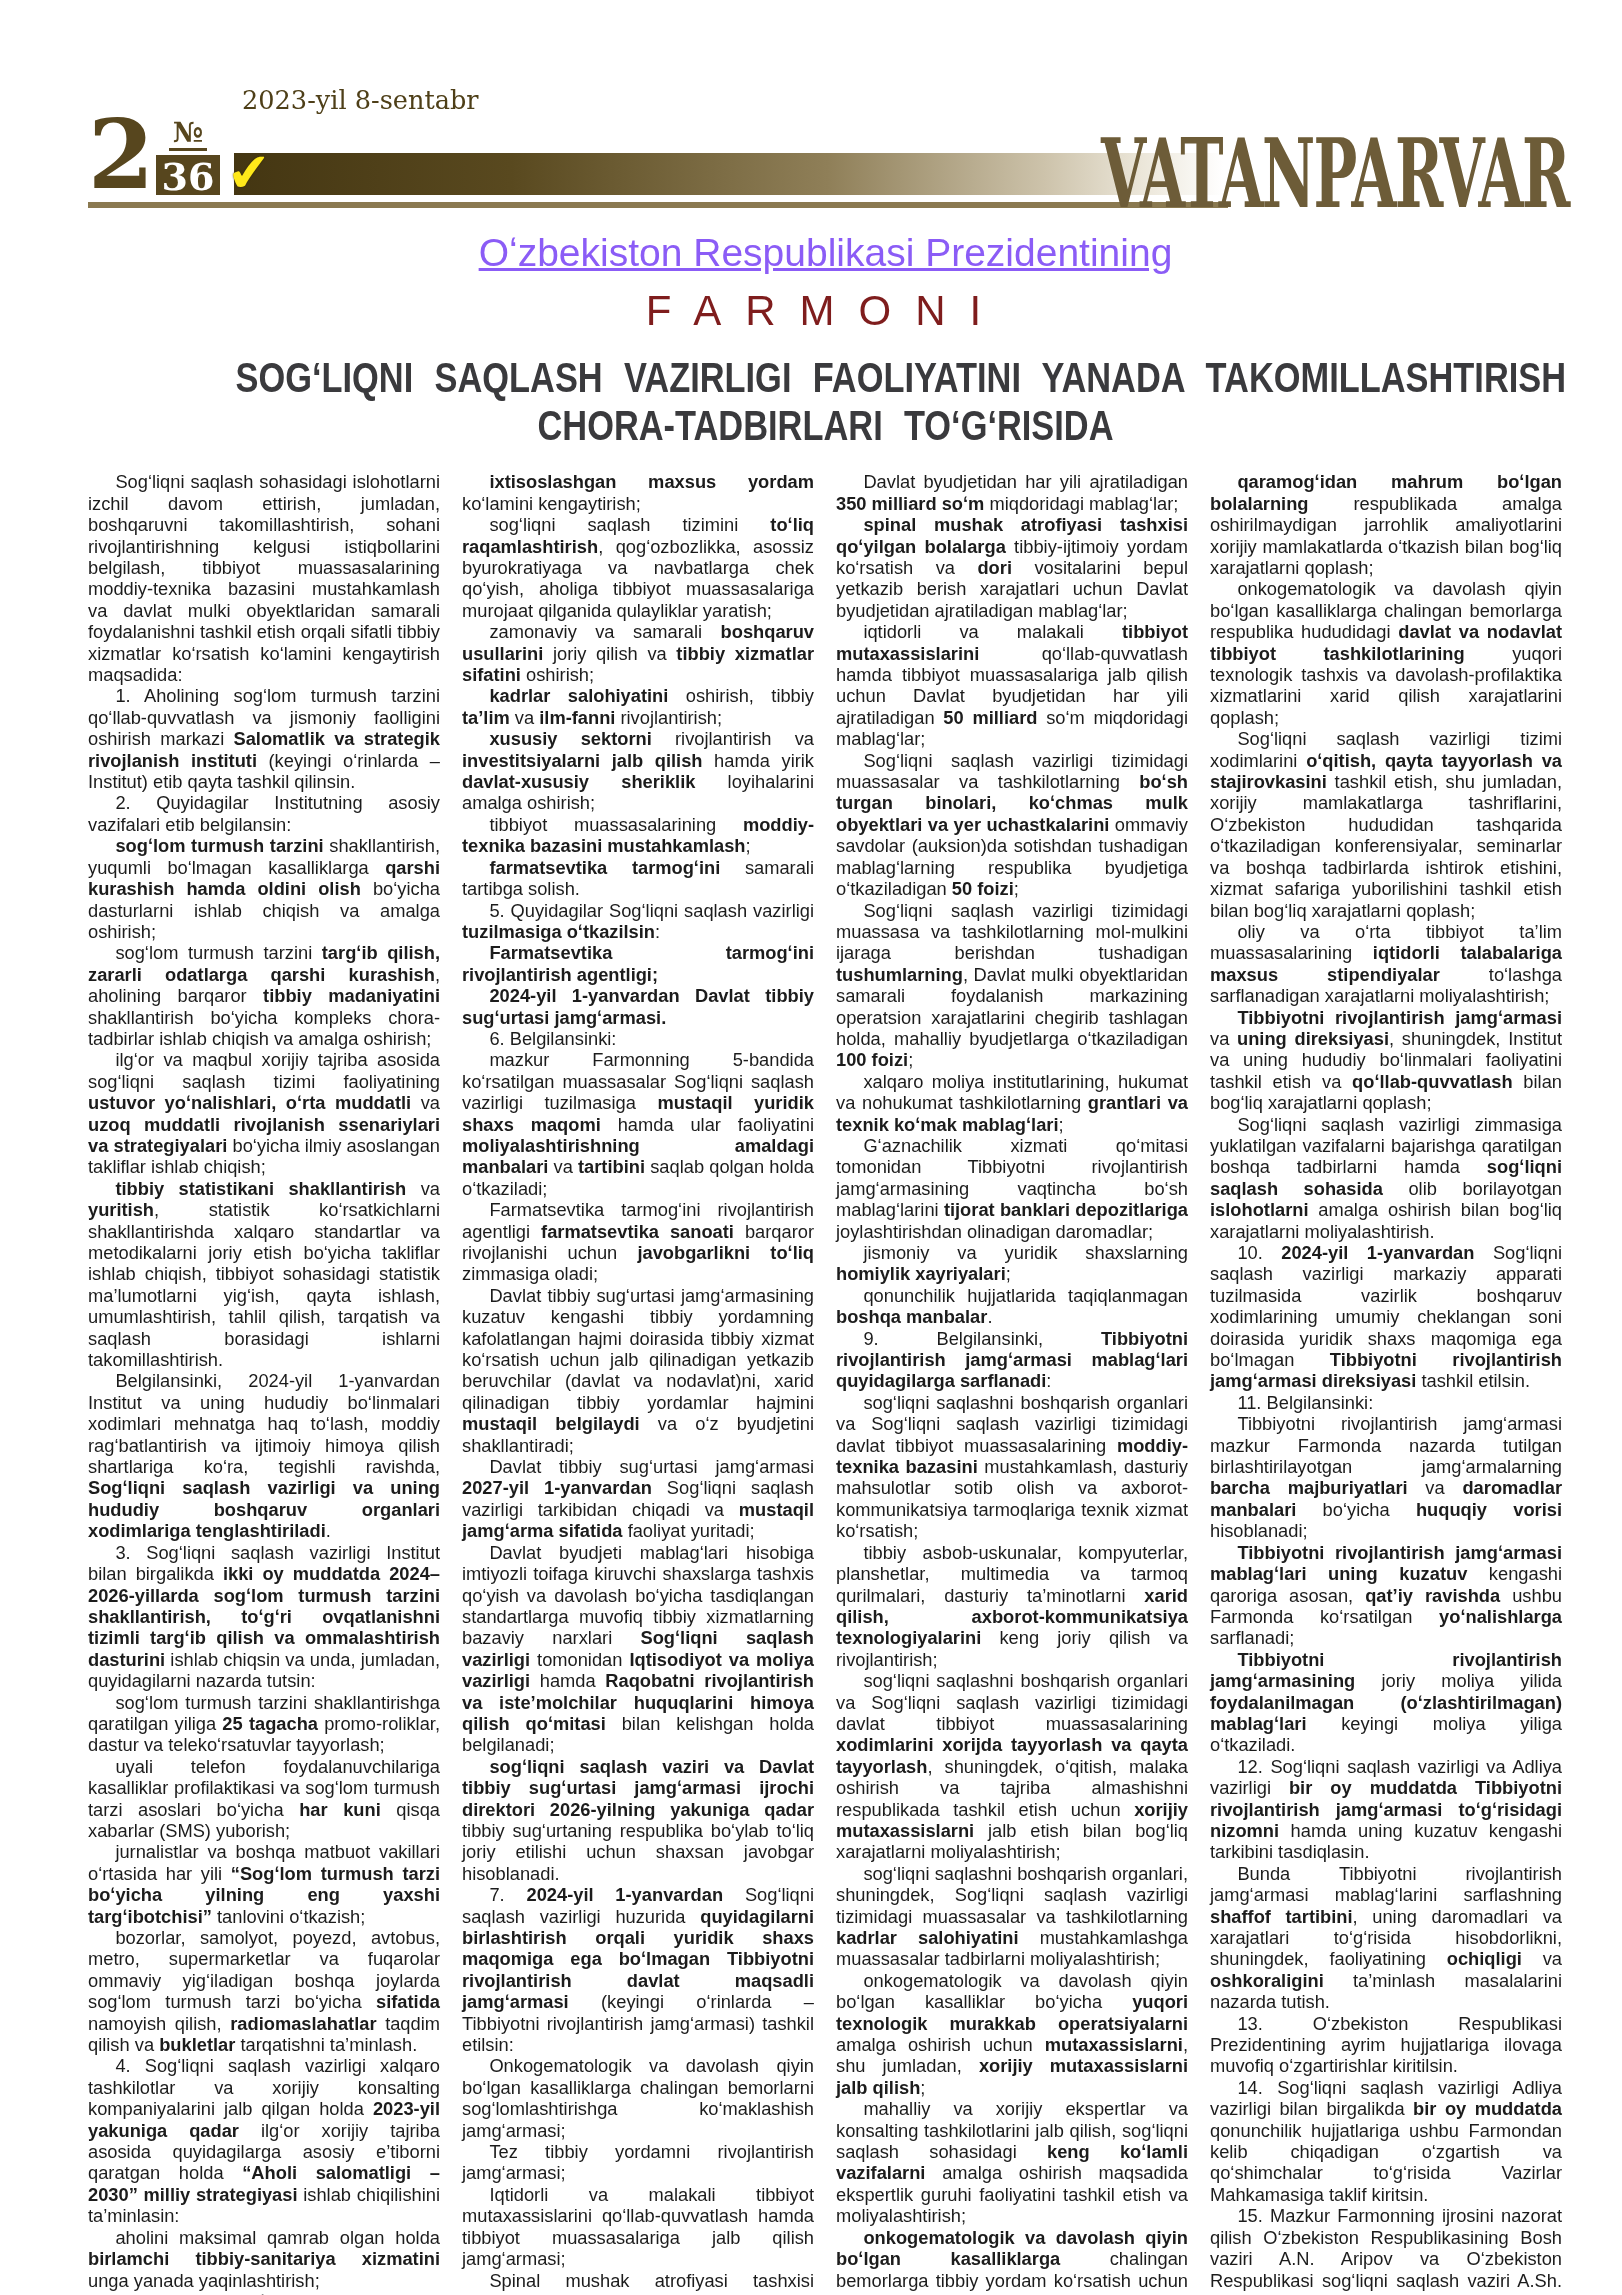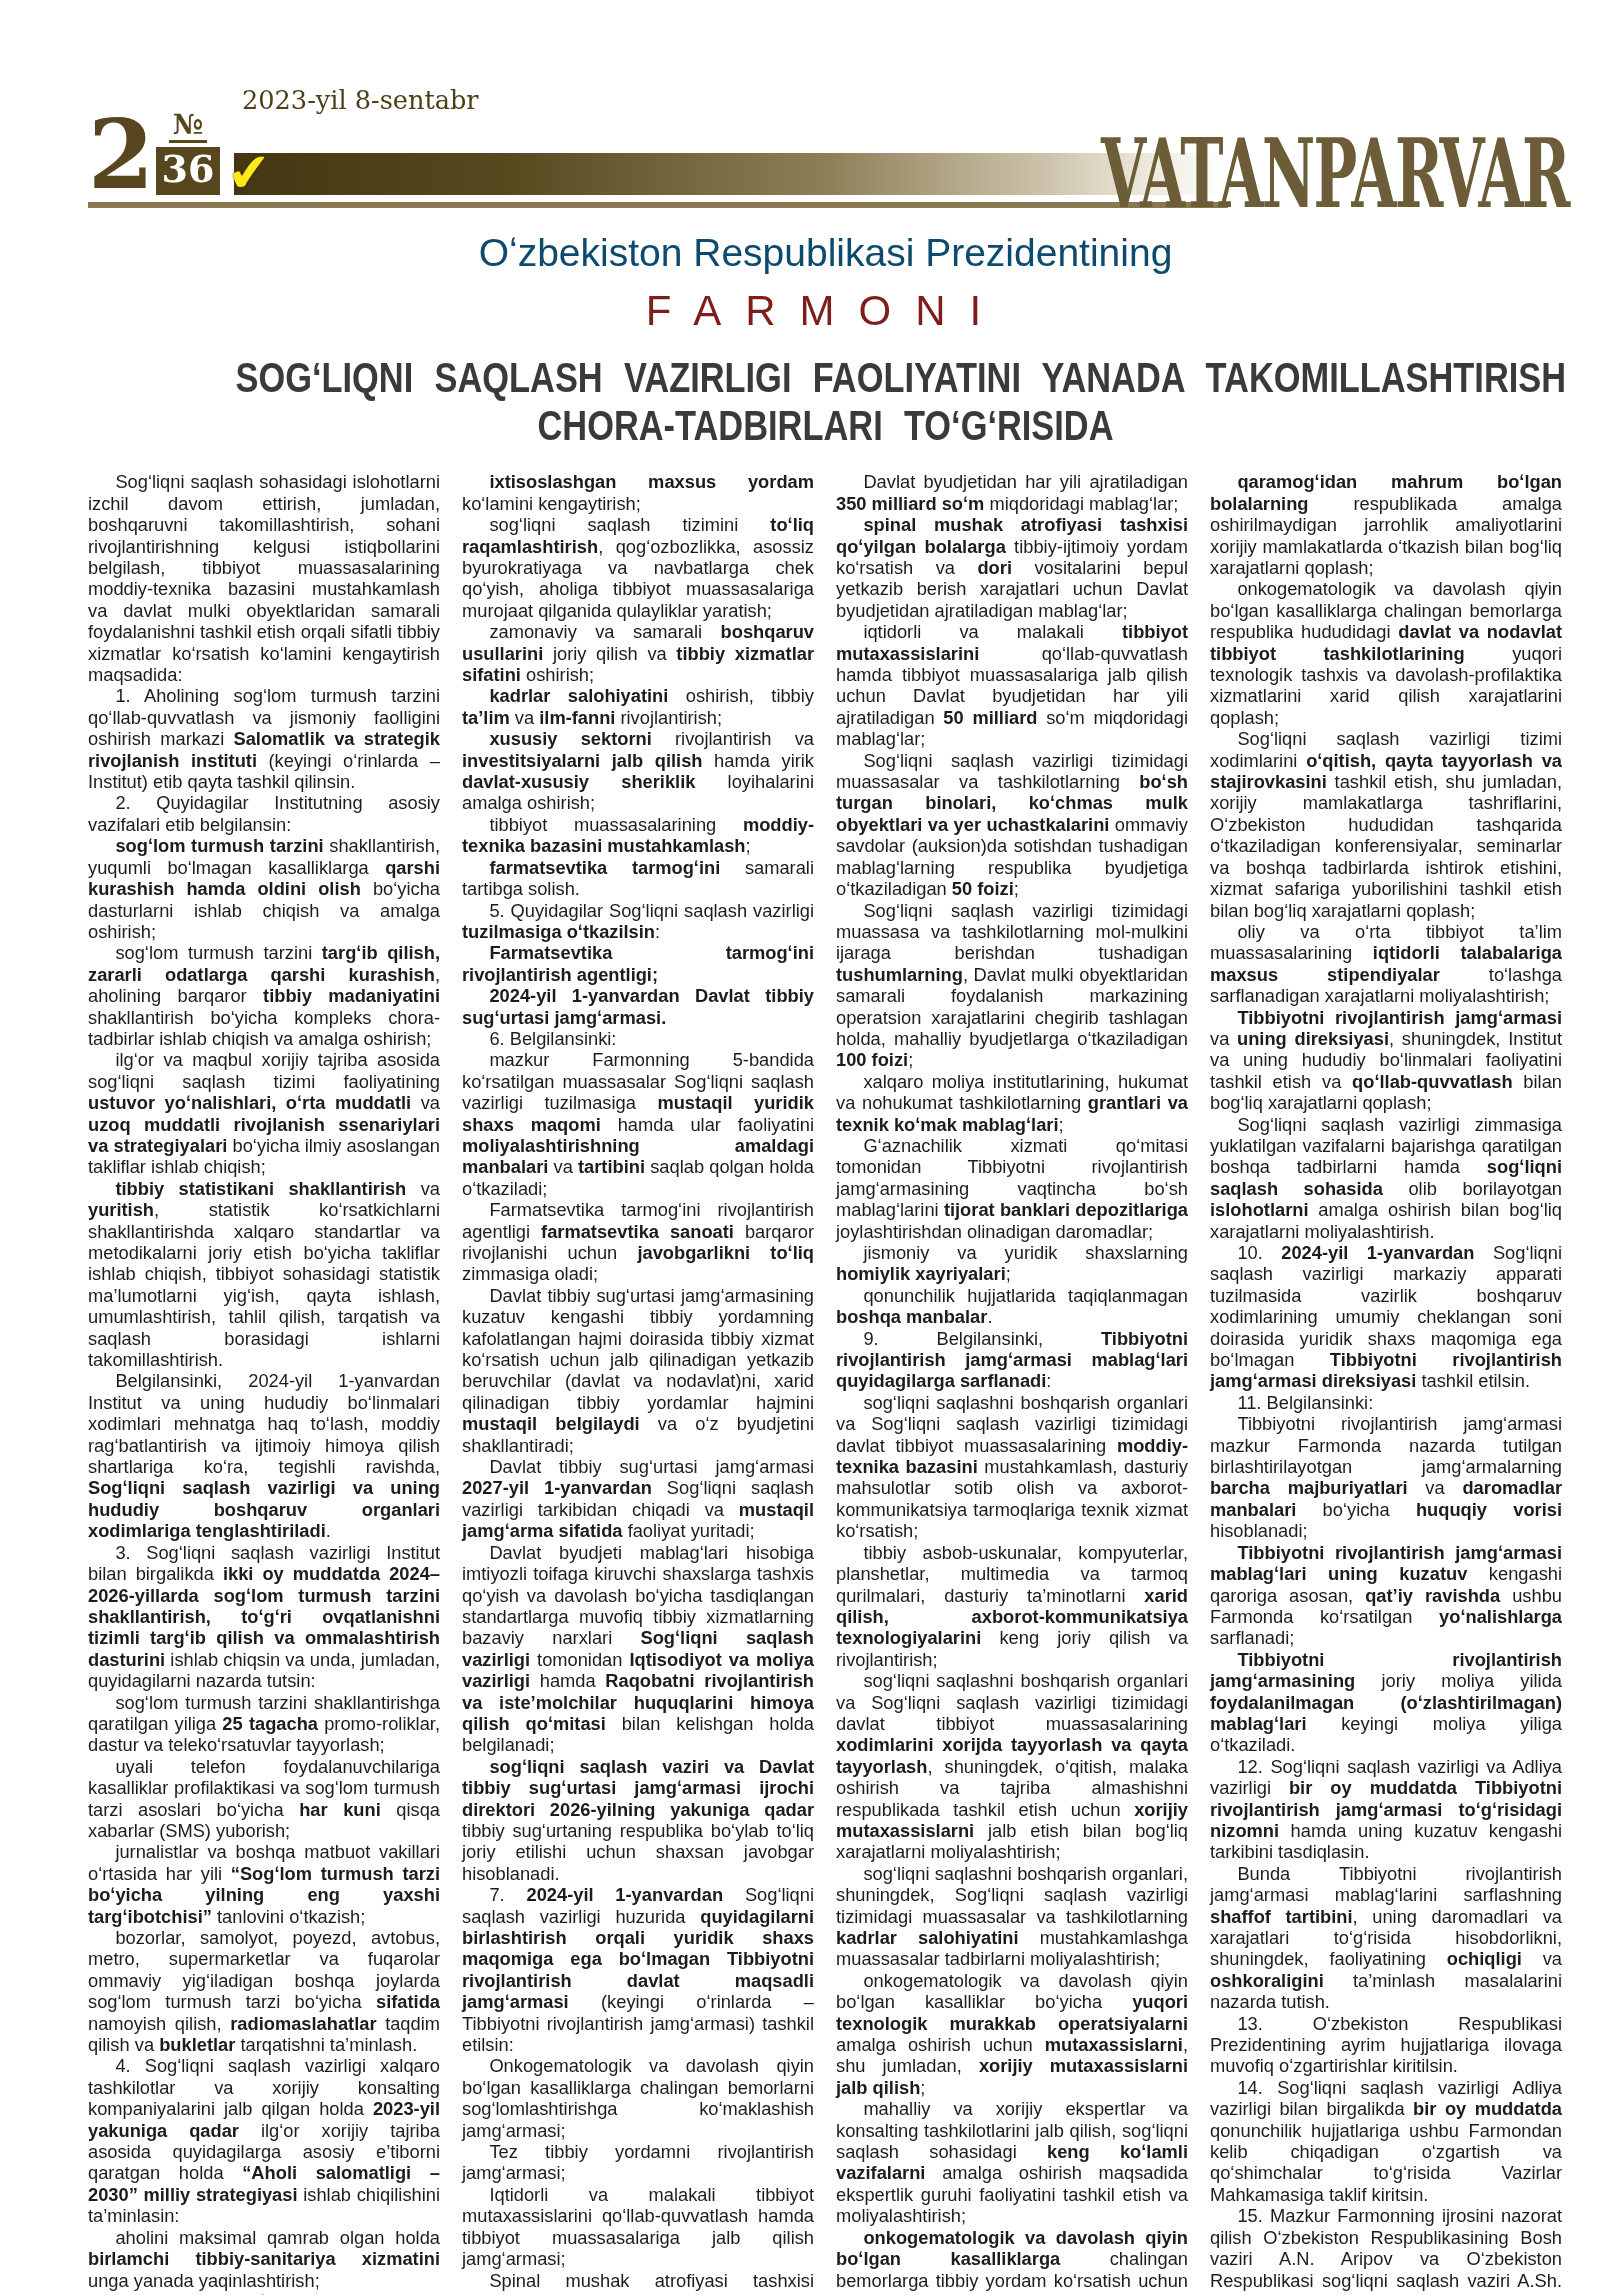--- a/index.html
+++ b/index.html
@@ -4,30 +4,30 @@
 <style>
   html,body{margin:0;padding:0;background:#ffffff;}
   body{width:1623px;height:2295px;position:relative;font-family:"Liberation Sans",sans-serif;color:#1c1c1c;overflow:hidden;}
   .page{padding:58px 60px 0 88px;position:relative;}
 
   
   .header{position:relative;height:137px;}
   .page-num{position:absolute;left:0;bottom:-7.3px;font-family:"DejaVu Serif",serif;font-weight:bold;font-size:95px;line-height:1;color:#57461e;}
   .issue{position:absolute;left:68px;bottom:0;width:64px;text-align:center;}
   .issue-label{display:inline-block;font-family:"DejaVu Serif",serif;font-weight:bold;font-size:28px;color:#57461e;border-bottom:3.7px solid #57461e;padding:0 3.7px 0.9px 3.7px;line-height:1;}
-  .issue-box{margin-top:3.7px;background:#57461e;color:#ffffff;font-family:"DejaVu Serif",serif;font-weight:bold;font-size:38px;line-height:44px;height:48px;}
+  .issue-box{margin-top:3.7px;background:#57461e;color:#ffffff;font-family:"DejaVu Serif",serif;font-weight:bold;font-size:38px;line-height:44px;height:40px;}
   .date{position:absolute;left:154px;top:27.4px;font-family:"DejaVu Serif",serif;font-size:25.6px;color:#4e3f18;}
   .grad-bar{position:absolute;left:146px;bottom:0;width:989px;height:42px;background:linear-gradient(90deg,#443612 0%,#59491f 28%,#8f7f58 60%,#cdc3ab 82%,#ece7da 92%,#ffffff 100%);}
   .check-icon{position:absolute;left:139px;bottom:-3.7px;z-index:3;font-size:53px;line-height:1;color:#ffe81a;transform:rotate(-4deg);text-shadow:0 0 1.8px #2e2506;}
   .thin-rule{position:absolute;left:0;bottom:-12.8px;width:1140px;height:5.5px;background:#8a7950;}
   .masthead{position:absolute;right:-5.5px;bottom:-27.4px;font-family:"DejaVu Serif",serif;font-weight:bold;font-size:91px;line-height:1;color:#6d5c38;transform:scaleX(0.64) scaleY(1.05);transform-origin:right bottom;letter-spacing:-2.7px;white-space:nowrap;}
 
   
   .title-block{margin-top:37px;text-align:center;}
-  .title-line1{font-size:39px;line-height:1.1;color:#0c4a6e;}
+  .title-line1{font-size:39px;line-height:1.1;color:#8b5cf6;text-decoration:underline;}
   .title-line2{font-size:42px;line-height:1.1;letter-spacing:24px;margin-top:12.8px;color:#7f1d1d;}
   .title-sub{font-weight:bold;font-size:43px;line-height:1.0;color:#3a3a3d;transform:scaleX(0.80);transform-origin:center;white-space:nowrap;word-spacing:14.6px;letter-spacing:0px;}
   .title-sub.first{margin-top:22px;}
   .title-sub.second{margin-top:5.5px;}
 
   
   .cols{display:flex;gap:22px;margin-top:24px;}
   .col{width:352px;flex:0 0 352px;font-size:18.3px;line-height:21.4px;text-align:justify;}
   .col p{margin:0;text-indent:27.4px;}
   .col b{font-weight:bold;}

